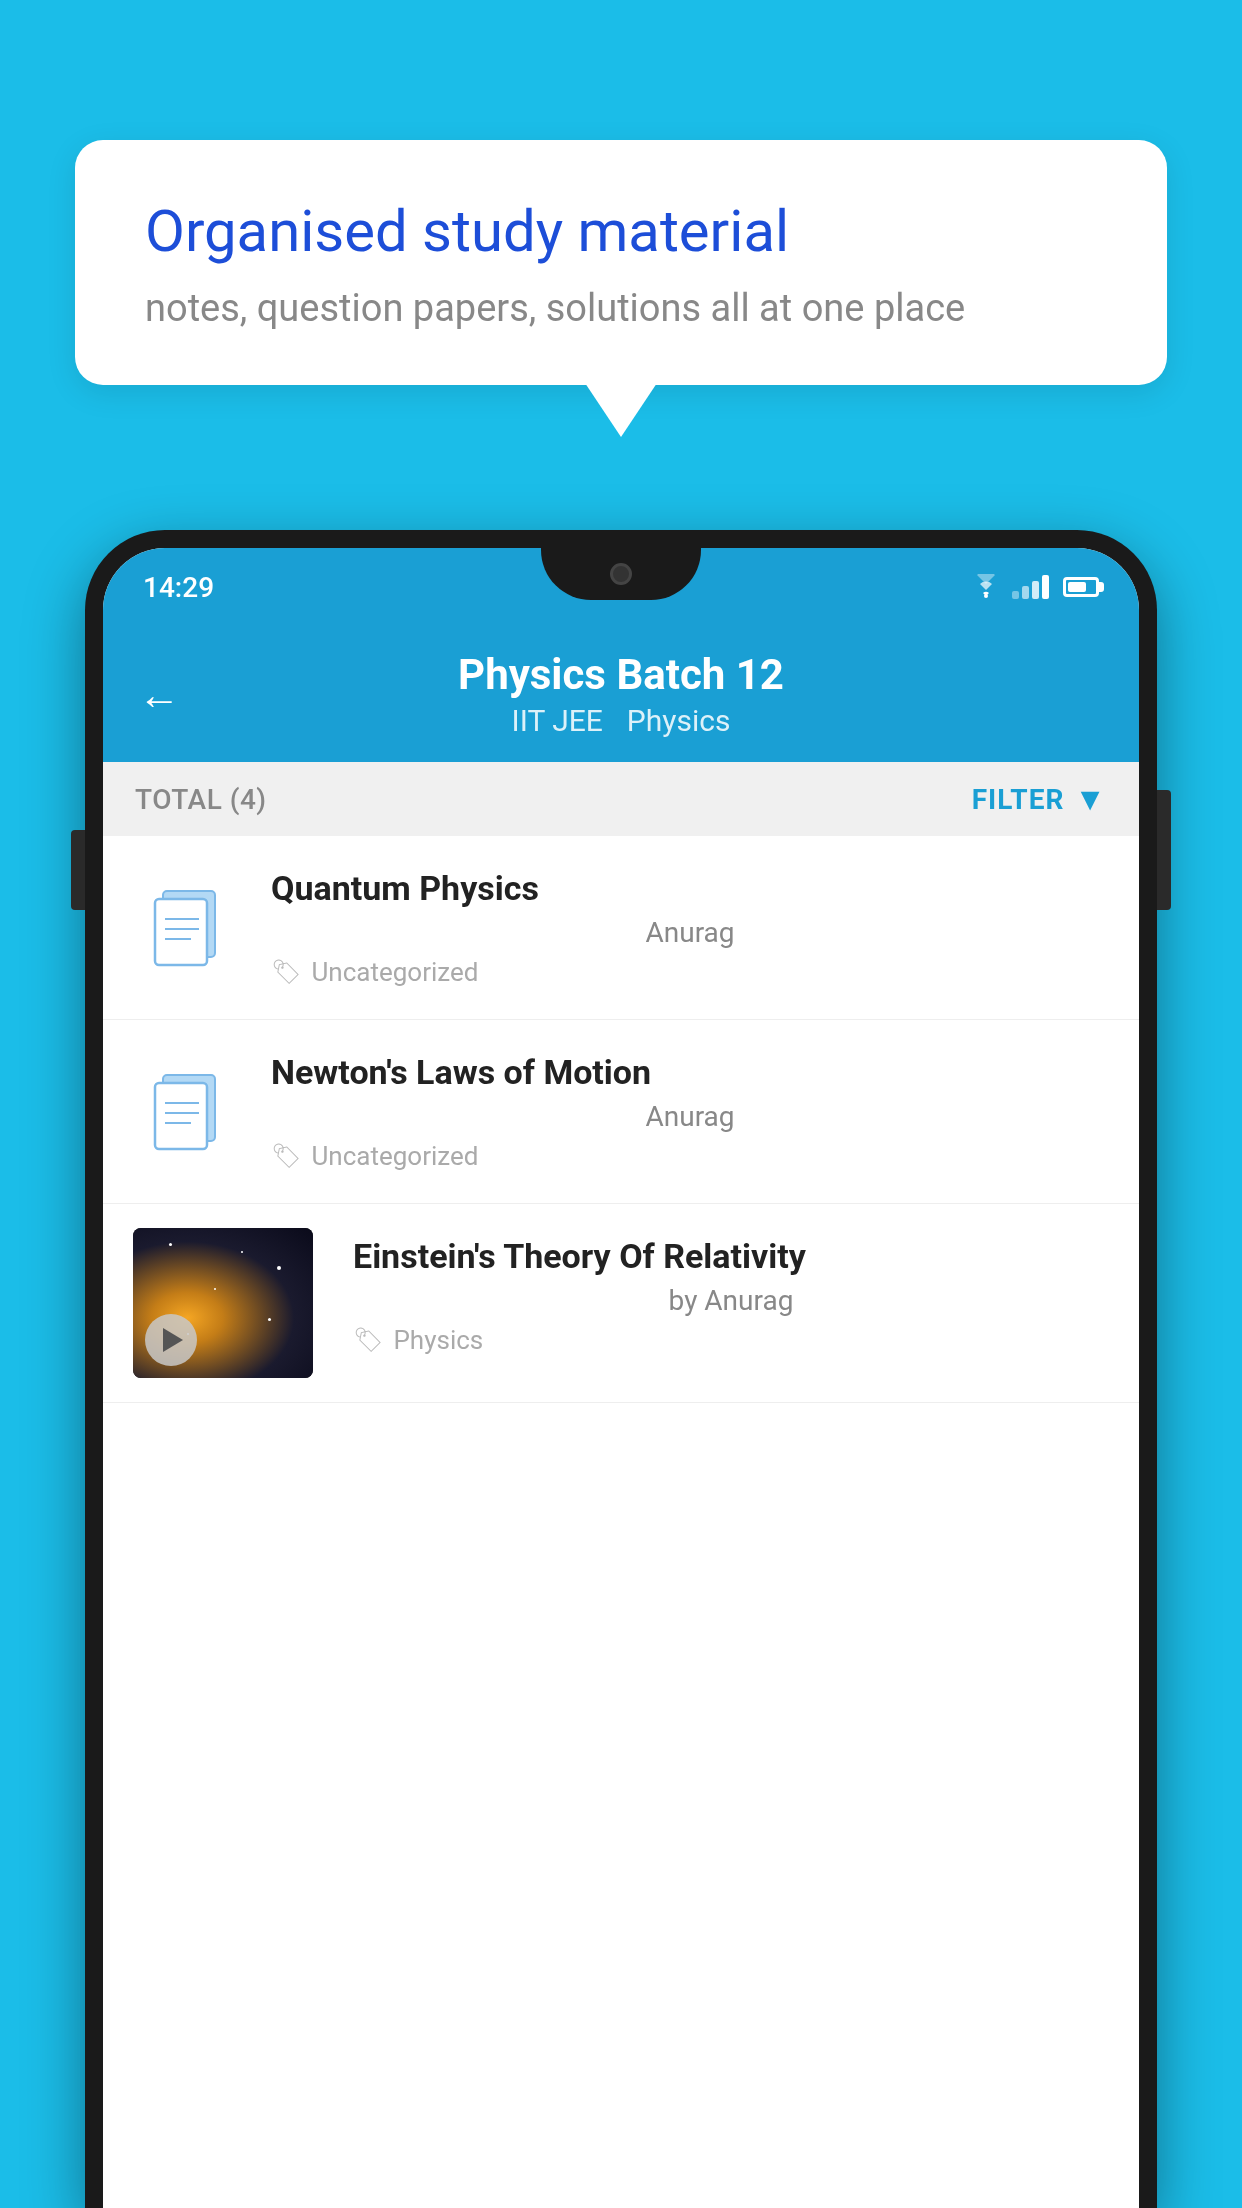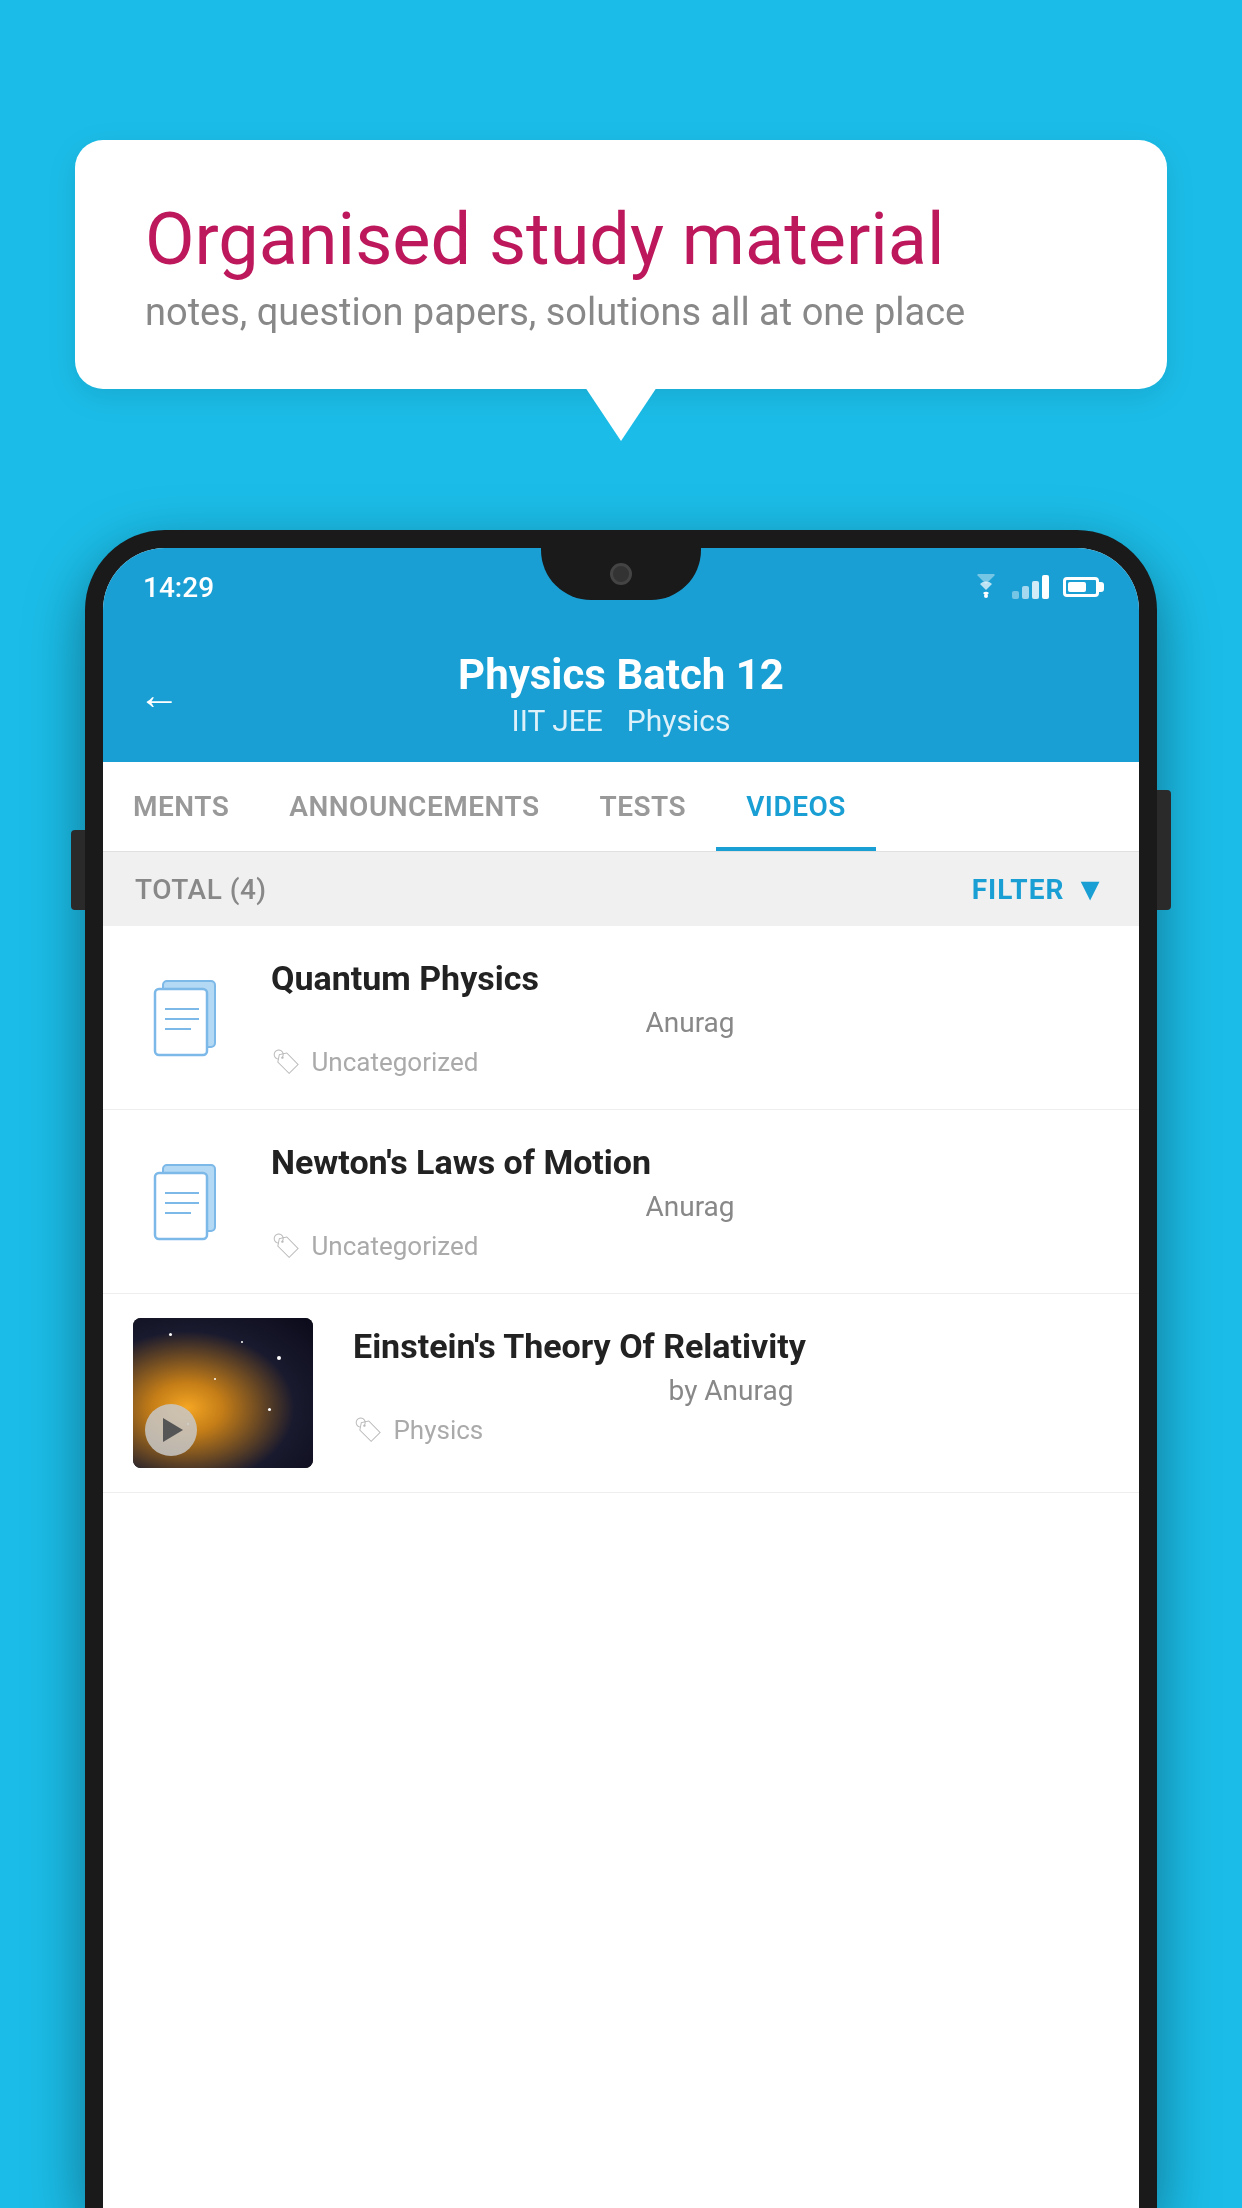--- a/index.html
+++ b/index.html
@@ -37,24 +37,24 @@
       left: 50%;
       transform: translateX(-50%);
       width: 0;
       height: 0;
       border-left: 36px solid transparent;
       border-right: 36px solid transparent;
       border-top: 54px solid white;
     }
 
     .speech-bubble h1 {
-      color: #be185d;
-      font-size: 72px;
+      color: #1d4ed8;
+      font-size: 58px;
       font-weight: 400;
-      margin-bottom: 11px;
+      margin-bottom: 22px;
       line-height: 1.1;
     }
 
     .speech-bubble p {
       color: #888;
       font-size: 38px;
       font-weight: 400;
     }
 
     
@@ -481,34 +481,20 @@
 
     <div class="app-header">
       <span class="back-button">←</span>
       <span class="header-title">Physics Batch 12</span>
       <div class="header-subtitle">
         <span>IIT JEE</span>
         <span>Physics</span>
       </div>
     </div>
 
-    <div class="tabs-bar">
-      <div class="tab-item">
-        <span>MENTS</span>
-      </div>
-      <div class="tab-item">
-        <span>ANNOUNCEMENTS</span>
-      </div>
-      <div class="tab-item">
-        <span>TESTS</span>
-      </div>
-      <div class="tab-item active">
-        <span>VIDEOS</span>
-      </div>
-    </div>
 
 
     <div class="filter-bar">
       <span class="total-label">TOTAL (4)</span>
       <div class="filter-button">
         <span>FILTER</span>
         <span class="filter-funnel">▼</span>
       </div>
     </div>
 

